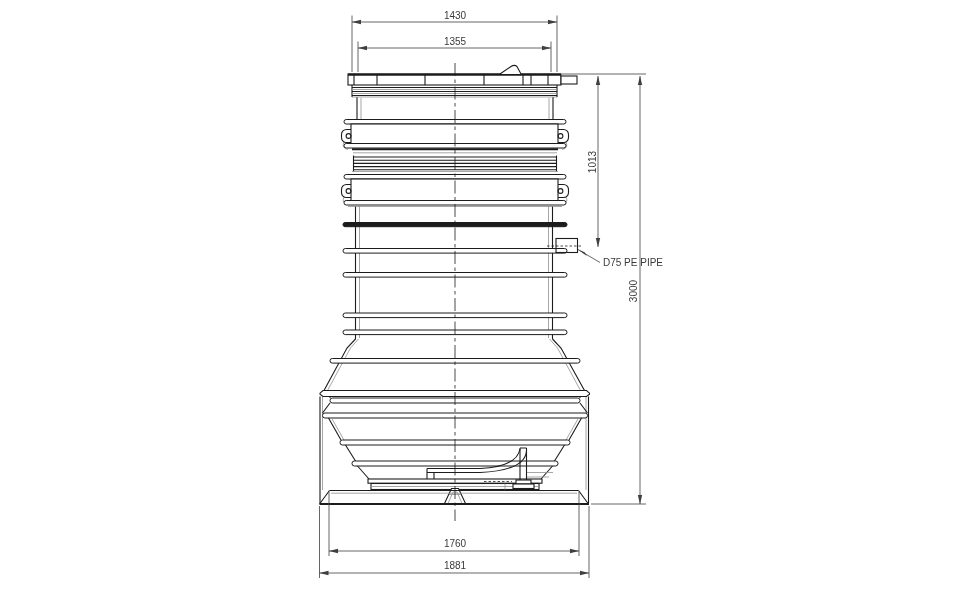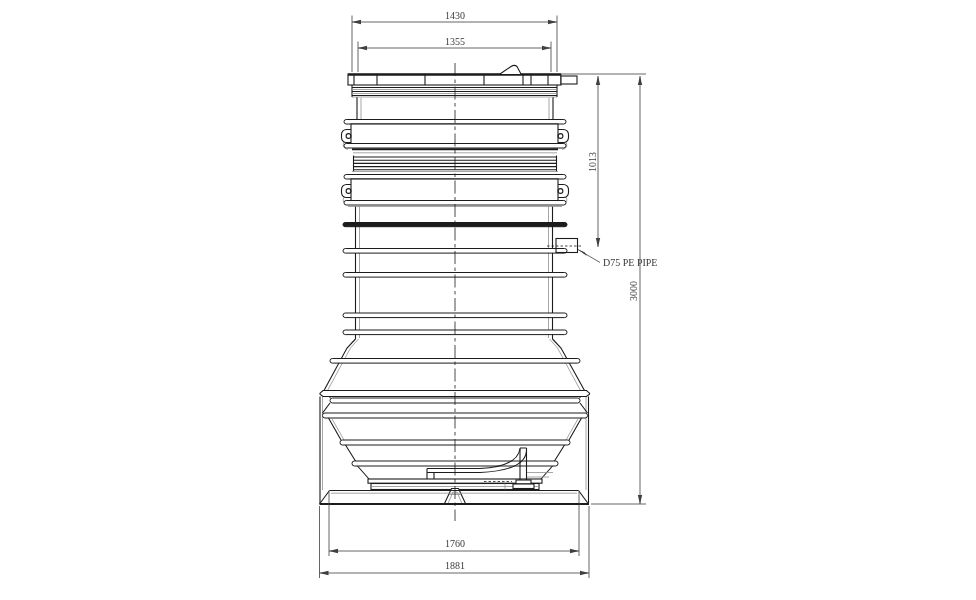--- a/index.html
+++ b/index.html
@@ -1,17 +1,17 @@
 <!DOCTYPE html>
 <html style="--line: #1c1c1c; --line_light: #8f8f8f; --dim: #3f3f3f; --text: #3a3a3a; --background: #ffffff;"><head>
 <meta charset="utf-8">
 <style>
   html,body { margin:0; padding:0; background:#fff; }
   .canvas { position:relative; width:780px; height:600px; background:#fff; overflow:hidden;
-            font-family:Liberation Serif, serif; }
+            font-family:Liberation Sans, sans-serif; }
   svg { position:absolute; left:0; top:0; }
   .s   { stroke:var(--line,#1c1c1c); stroke-width:1.1; fill:none; }
   .s2  { stroke:var(--line,#1c1c1c); stroke-width:2.1; fill:none; }
   .sl  { stroke:var(--line_light,#8f8f8f); stroke-width:0.8; fill:none; }
   .band  { stroke:var(--line,#1c1c1c); stroke-width:1; fill:#ffffff; }
   .bandd { stroke:var(--line,#1c1c1c); stroke-width:1; fill:var(--line,#1c1c1c); }
   .wh  { fill:#ffffff; stroke:var(--line,#1c1c1c); stroke-width:1.1; }
   .dim { stroke:var(--dim,#3f3f3f); stroke-width:0.8; fill:none; }
   .ar  { fill:var(--dim,#3f3f3f); stroke:none; }
   .cl  { stroke:var(--line,#2a2a2a); stroke-width:0.8; fill:none;

